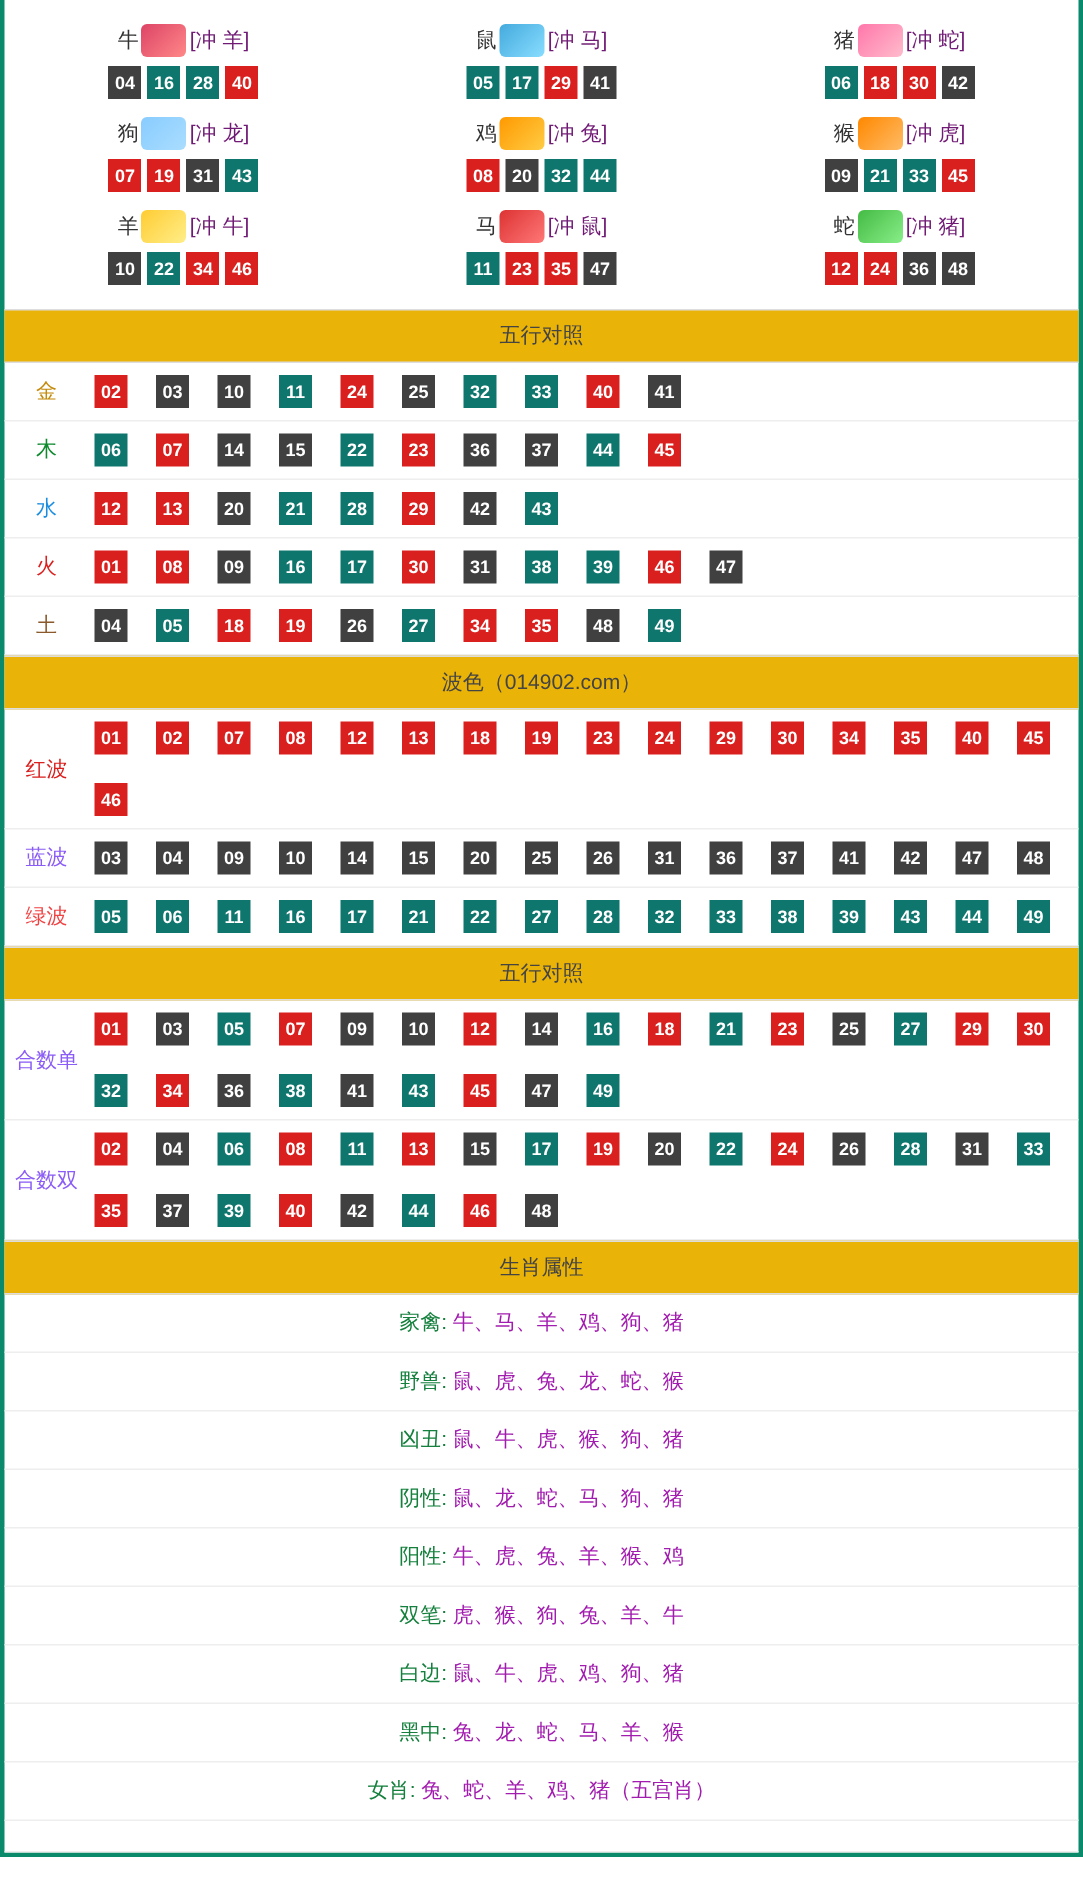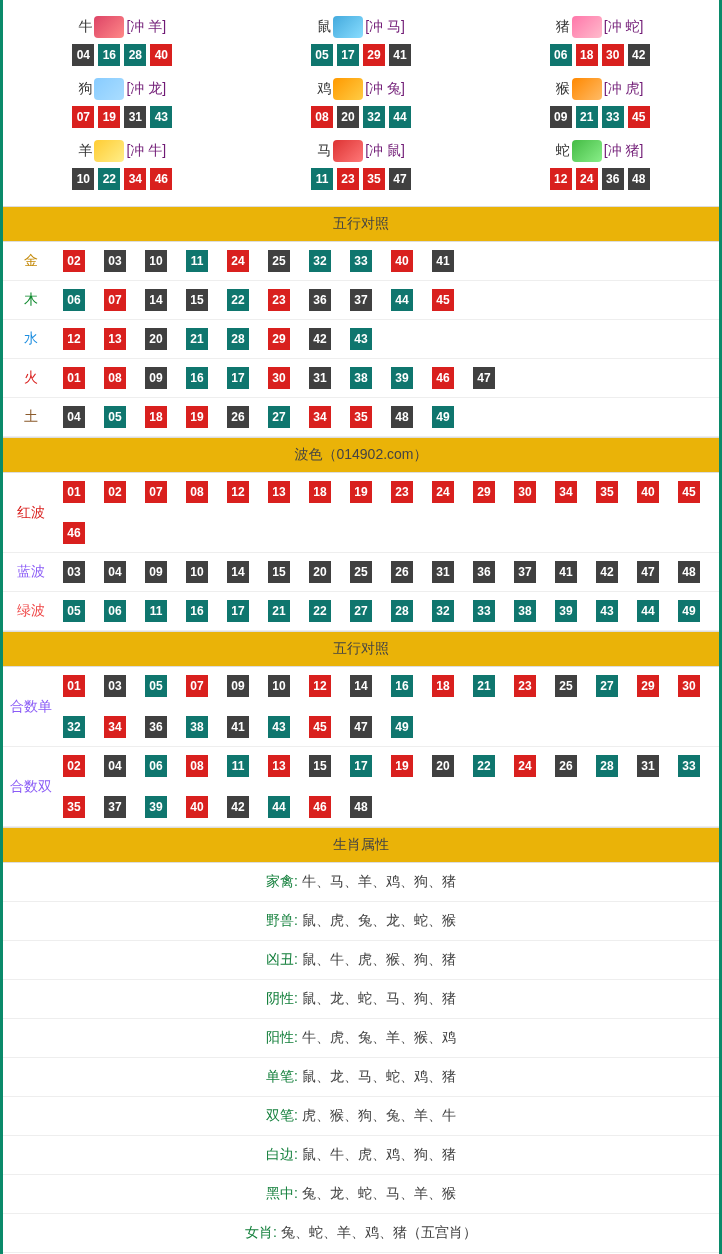--- a/index.html
+++ b/index.html
@@ -23,21 +23,21 @@
 .lab-gold{color:#c48a0a}
 .lab-wood{color:#0f8a2f}
 .lab-water{color:#1b8de0}
 .lab-fire{color:#d9201e}
 .lab-earth{color:#8b5a2b}
 .lab-red{color:#d9201e}
 .lab-blue{color:#8b5cf6}
 .lab-green{color:#ef4444}
 .attr-row{text-align:center;padding:10px 0;border-bottom:1px solid #eee}
 .attr-key{color:#15803d}
-.attr-val{color:#404040}
+.attr-val{color:#a21caf}
 .zi-ox{background:linear-gradient(135deg,#d46,#f88)}
 .zi-rat{background:linear-gradient(135deg,#4ad,#8df)}
 .zi-pig{background:linear-gradient(135deg,#f7a,#fbc)}
 .zi-dog{background:linear-gradient(135deg,#8cf,#adf)}
 .zi-rooster{background:linear-gradient(135deg,#f90,#fc4)}
 .zi-monkey{background:linear-gradient(135deg,#f80,#fb6)}
 .zi-goat{background:linear-gradient(135deg,#fc3,#fe8)}
 .zi-horse{background:linear-gradient(135deg,#d33,#f77)}
 .zi-snake{background:linear-gradient(135deg,#4b4,#8e8)}
 .zodiac-icon{border-radius:4px}
@@ -376,21 +376,20 @@
       </div>
     </div>
 
   <div class="sect-header">生肖属性</div>
   <div id="shuxing">
       <div class="attr-row"><span class="attr-key">家禽:</span> <span class="attr-val">牛、马、羊、鸡、狗、猪</span></div>
       <div class="attr-row"><span class="attr-key">野兽:</span> <span class="attr-val">鼠、虎、兔、龙、蛇、猴</span></div>
       <div class="attr-row"><span class="attr-key">凶丑:</span> <span class="attr-val">鼠、牛、虎、猴、狗、猪</span></div>
       <div class="attr-row"><span class="attr-key">阴性:</span> <span class="attr-val">鼠、龙、蛇、马、狗、猪</span></div>
       <div class="attr-row"><span class="attr-key">阳性:</span> <span class="attr-val">牛、虎、兔、羊、猴、鸡</span></div>
-      <div class="attr-row"><span class="attr-key">单笔:</span> <span class="attr-val">鼠、龙、马、蛇、鸡、猪</span></div>
       <div class="attr-row"><span class="attr-key">双笔:</span> <span class="attr-val">虎、猴、狗、兔、羊、牛</span></div>
       <div class="attr-row"><span class="attr-key">白边:</span> <span class="attr-val">鼠、牛、虎、鸡、狗、猪</span></div>
       <div class="attr-row"><span class="attr-key">黑中:</span> <span class="attr-val">兔、龙、蛇、马、羊、猴</span></div>
       <div class="attr-row"><span class="attr-key">女肖:</span> <span class="attr-val">兔、蛇、羊、鸡、猪（五宫肖）</span></div>
       <div class="attr-row"> </div>
     </div>
 
 </div>
 
 </body></html>

